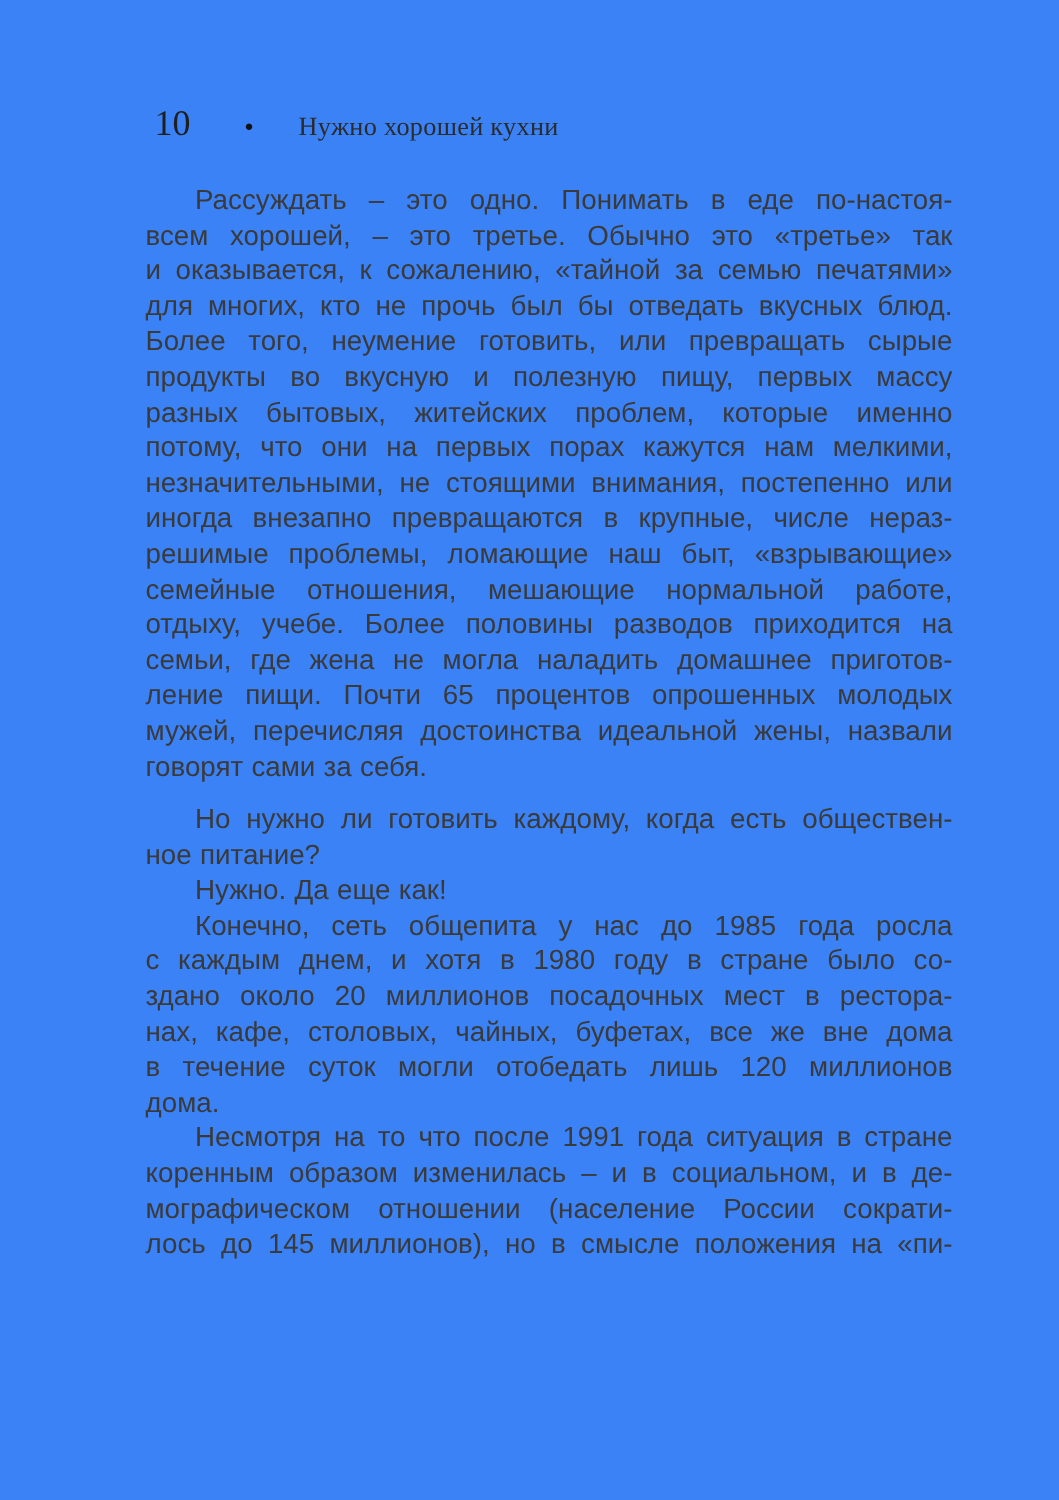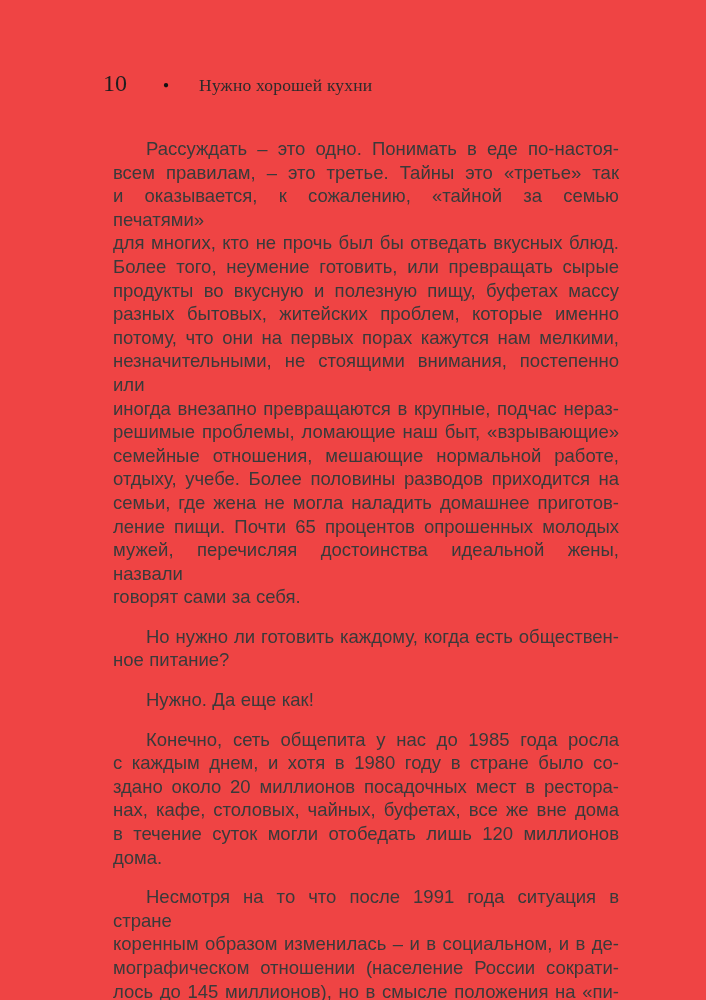--- a/index.html
+++ b/index.html
@@ -1,21 +1,21 @@
 <!DOCTYPE html>
 <html><head>
 <meta charset="utf-8">
 <style>
   * { margin: 0; padding: 0; box-sizing: border-box; }
   html, body { background: #ffffff; }
   .page {
     position: relative;
     width: 706px;
     height: 1000px;
-    background: #ef4444;
+    background: #3b82f6;
     overflow: hidden;
     font-family: "Liberation Sans", sans-serif;
   }
   .running-head {
     position: absolute;
     left: 103px;
     top: 71px;
     display: flex;
     align-items: baseline;
     white-space: nowrap;
@@ -44,21 +44,21 @@
   }
   .text-block {
     position: absolute;
     left: 97px;
     top: 121px;
     width: 538px;
     font-size: 18.5px;
     line-height: 23.6px;
     color: #3a3a3a;
   }
-  .para { margin: 16px; }
+  .para { margin: 0; }
   .para.gap-before { margin-top: 12px; }
   .line {
     text-align: justify;
     text-align-last: justify;
     word-spacing: 0.02em;
   }
   .line.last { text-align-last: left; }
   .line.indent { text-indent: 33px; }
 </style>
 </head>
@@ -66,29 +66,29 @@
 
 <div class="page">
   <header class="running-head">
     <span class="page-num">10</span>
     <span class="bullet">●</span>
     <span class="head-title">Нужно хорошей кухни</span>
   </header>
   <main class="text-block">
       <div class="para">
         <div class="line indent">Рассуждать – это одно. Понимать в еде по-настоя-</div>
-        <div class="line">всем правилам, – это третье. Тайны это «третье» так</div>
+        <div class="line">всем хорошей, – это третье. Обычно это «третье» так</div>
         <div class="line">и оказывается, к сожалению, «тайной за семью печатями»</div>
         <div class="line">для многих, кто не прочь был бы отведать вкусных блюд.</div>
         <div class="line">Более того, неумение готовить, или превращать сырые</div>
-        <div class="line">продукты во вкусную и полезную пищу, буфетах массу</div>
+        <div class="line">продукты во вкусную и полезную пищу, первых массу</div>
         <div class="line">разных бытовых, житейских проблем, которые именно</div>
         <div class="line">потому, что они на первых порах кажутся нам мелкими,</div>
         <div class="line">незначительными, не стоящими внимания, постепенно или</div>
-        <div class="line">иногда внезапно превращаются в крупные, подчас нераз-</div>
+        <div class="line">иногда внезапно превращаются в крупные, числе нераз-</div>
         <div class="line">решимые проблемы, ломающие наш быт, «взрывающие»</div>
         <div class="line">семейные отношения, мешающие нормальной работе,</div>
         <div class="line">отдыху, учебе. Более половины разводов приходится на</div>
         <div class="line">семьи, где жена не могла наладить домашнее приготов-</div>
         <div class="line">ление пищи. Почти 65 процентов опрошенных молодых</div>
         <div class="line">мужей, перечисляя достоинства идеальной жены, назвали</div>
         <div class="line last">говорят сами за себя.</div>
       </div>
       <div class="para gap-before">
         <div class="line indent">Но нужно ли готовить каждому, когда есть обществен-</div>

